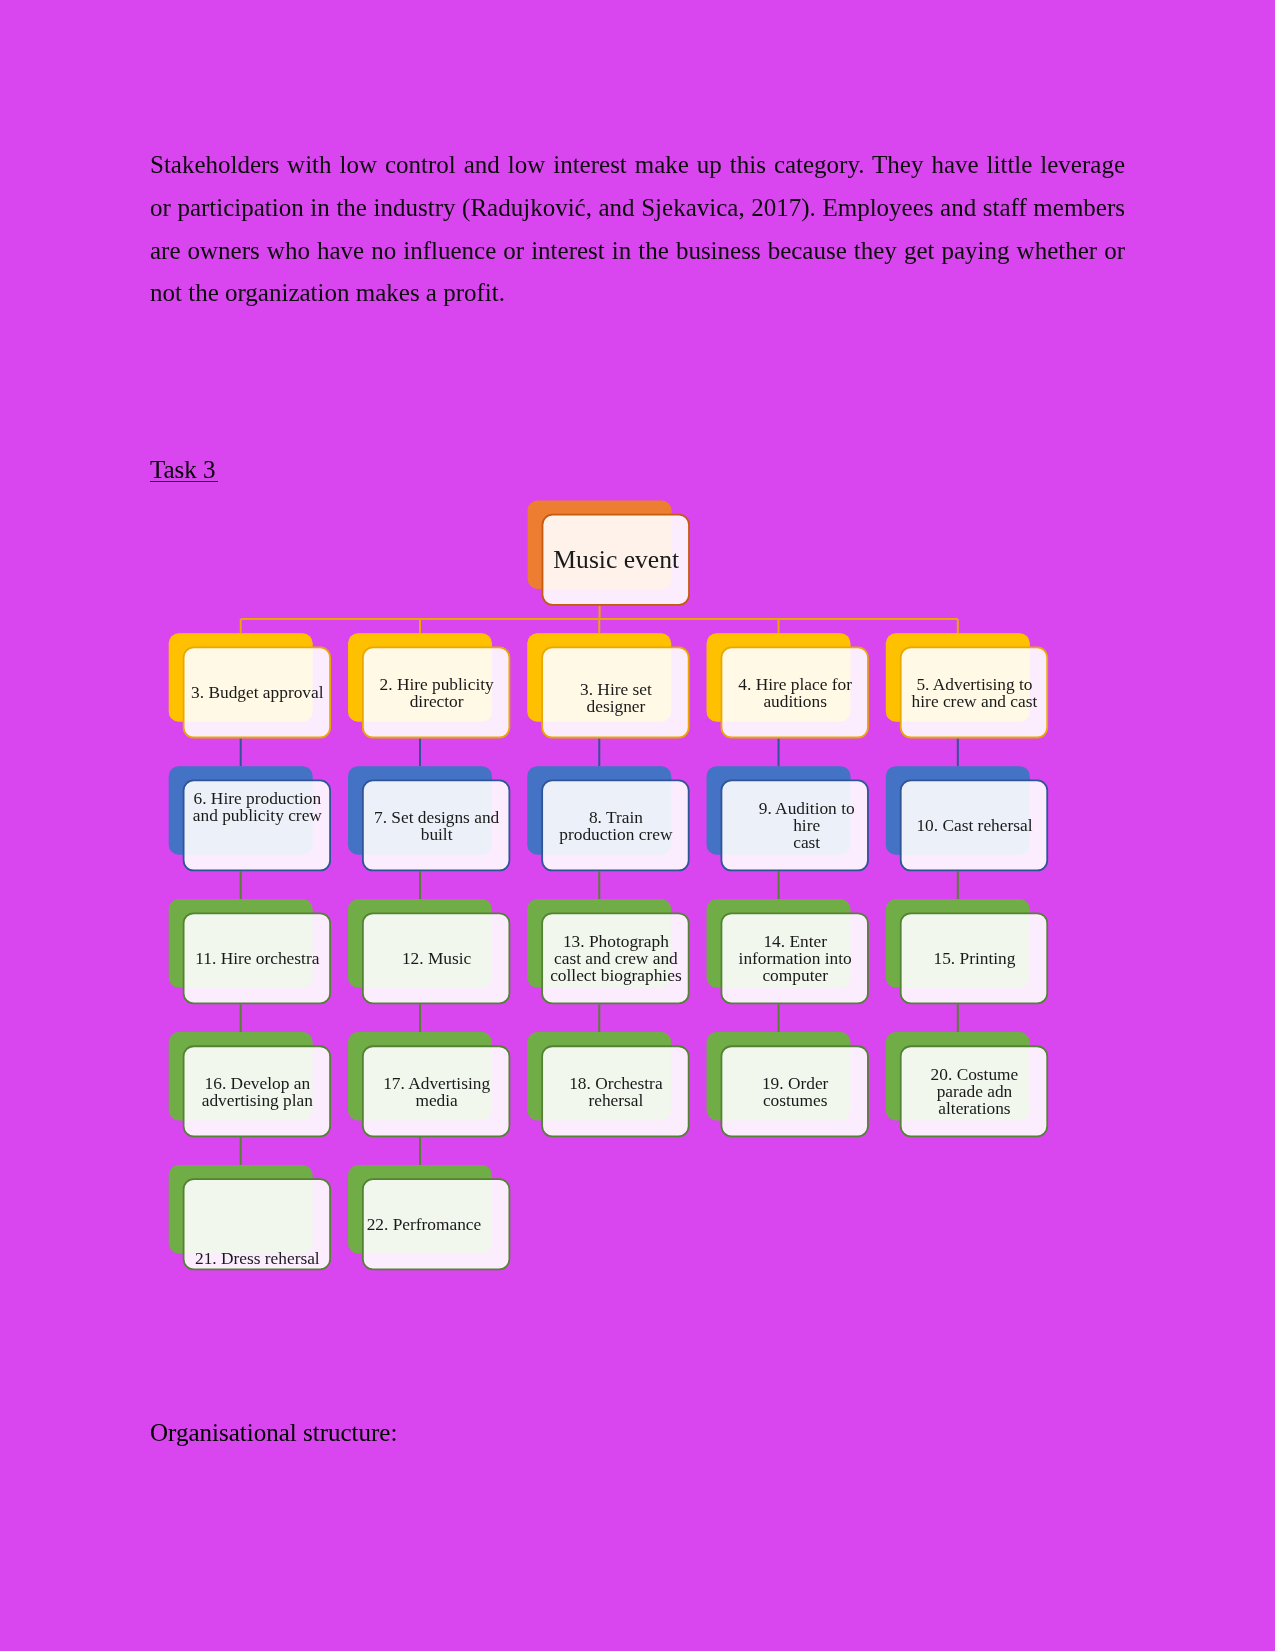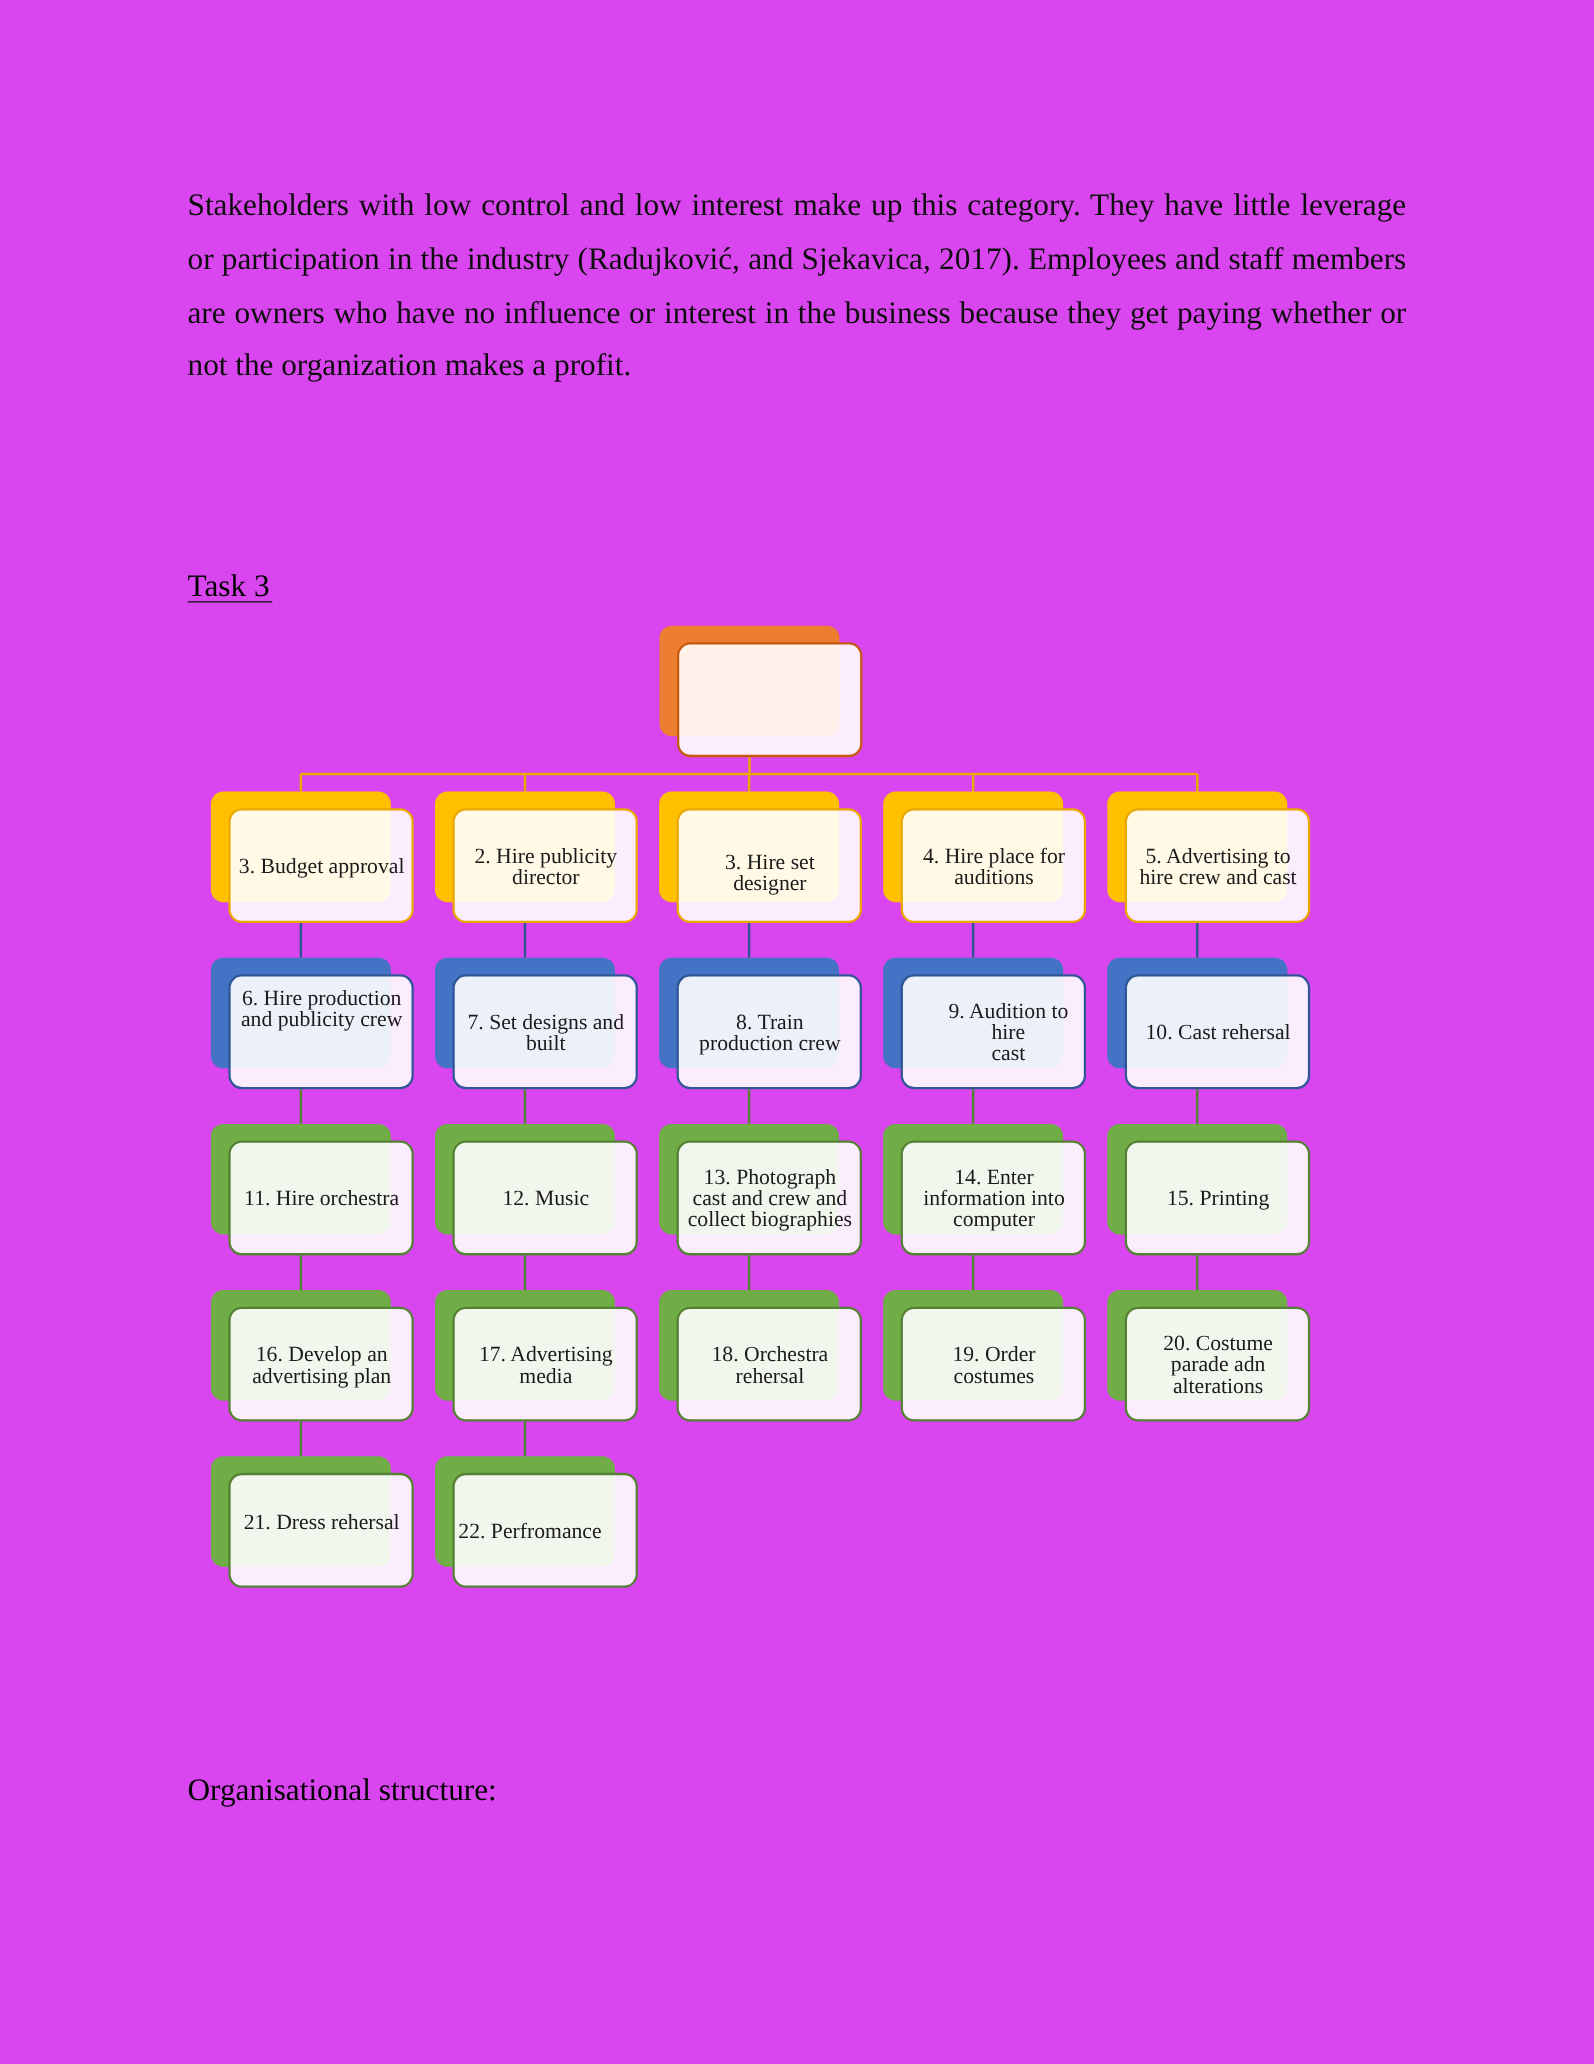--- a/index.html
+++ b/index.html
@@ -162,21 +162,21 @@
       </div>
       <div class="node-text" style="left: 183.2px; top: 761px; width: 148.3px; height: 91.9px;">
         <span>6. Hire production<br>and publicity crew</span>
       </div>
       <div class="node-text" style="left: 183.2px; top: 912.8px; width: 148.3px; height: 91.9px;">
         <span>11. Hire orchestra</span>
       </div>
       <div class="node-text" style="left: 183.2px; top: 1045.75px; width: 148.3px; height: 91.9px;">
         <span>16. Develop an<br>advertising plan</span>
       </div>
-      <div class="node-text" style="left: 183.2px; top: 1161px; width: 148.3px; height: 113px;">
+      <div class="node-text" style="left: 183.2px; top: 1202px; width: 148.3px; height: 113px;">
         <span>21. Dress rehersal</span>
       </div>
       <div class="node-text" style="left: 362.48px; top: 646.9px; width: 148.3px; height: 91.9px;">
         <span>2. Hire publicity<br>director</span>
       </div>
       <div class="node-text" style="left: 362.48px; top: 779.85px; width: 148.3px; height: 91.9px;">
         <span>7. Set designs and<br>built</span>
       </div>
       <div class="node-text" style="left: 362.48px; top: 912.8px; width: 148.3px; height: 91.9px;">
         <span>12. Music</span>
@@ -216,16 +216,19 @@
       </div>
       <div class="node-text" style="left: 900.32px; top: 779.85px; width: 148.3px; height: 91.9px;">
         <span>10. Cast rehersal</span>
       </div>
       <div class="node-text" style="left: 900.32px; top: 912.8px; width: 148.3px; height: 91.9px;">
         <span>15. Printing</span>
       </div>
       <div class="node-text" style="left: 900.32px; top: 1045.75px; width: 148.3px; height: 91.9px;">
         <span>20. Costume<br>parade adn<br>alterations</span>
       </div>
+      <div class="node-text root-text" style="left: 542.1px; top: 514.2px; width: 148.3px; height: 91.9px;">
+        <span>Music event</span>
+      </div>
     </div>
 
   <div id="closing-heading">Organisational structure:</div>
 </div>
 
 </body></html>

